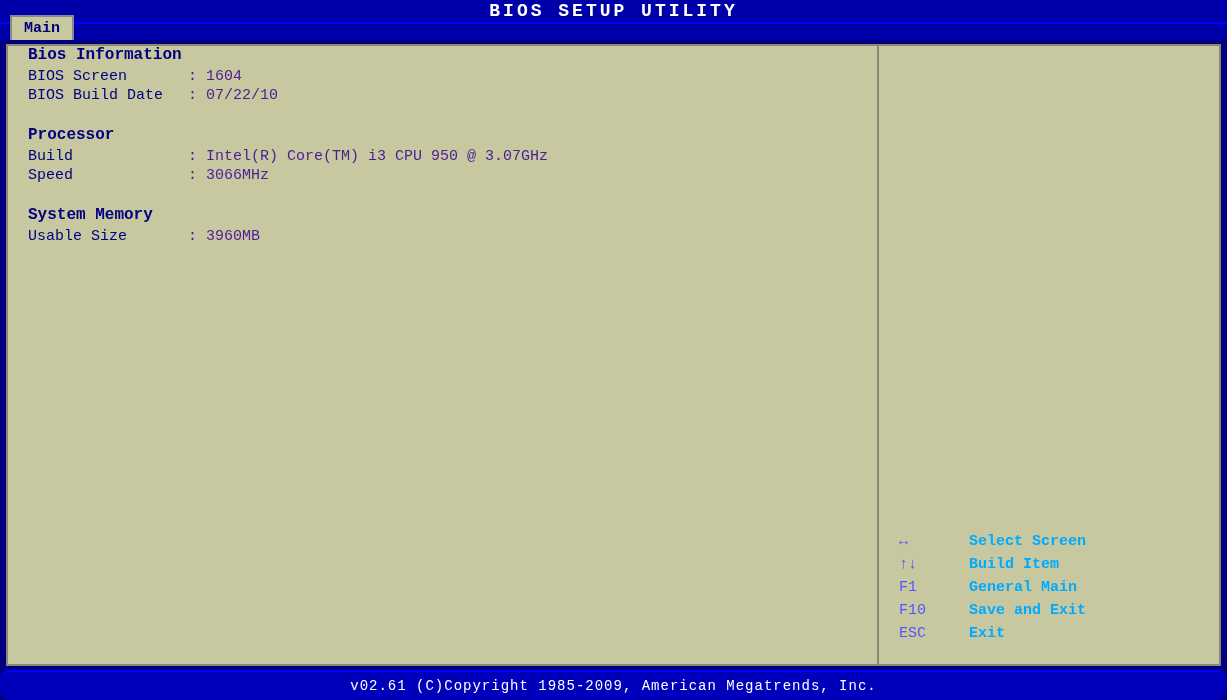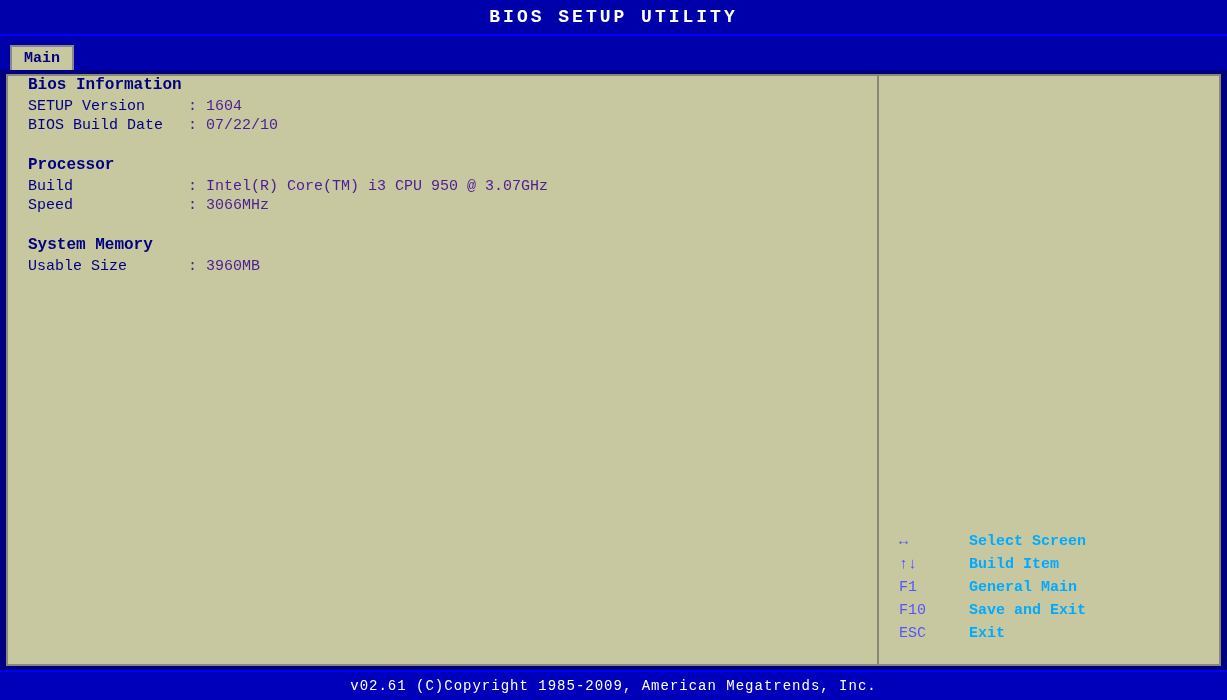--- a/index.html
+++ b/index.html
@@ -20,37 +20,37 @@
       width: 1227px;
       height: 700px;
       background: #000080;
       display: flex;
       flex-direction: column;
       position: relative;
     }
 
     .top-bar {
       background: #0000aa;
-      height: 36px;
+      height: 24px;
       display: flex;
       align-items: center;
       justify-content: center;
       border-bottom: 2px solid #0000ff;
     }
 
     .top-bar-title {
       color: #ffffff;
       font-size: 18px;
       font-weight: bold;
       letter-spacing: 3px;
     }
 
     .tab-bar {
       background: #0000aa;
-      height: 34px;
+      height: 16px;
       display: flex;
       align-items: flex-end;
       padding-left: 10px;
     }
 
     .tab {
       background: #c8c8a0;
       color: #000080;
       padding: 3px 12px;
       font-size: 15px;
@@ -139,20 +139,21 @@
       font-weight: bold;
     }
 
     .bottom-bar {
       background: #0000bb;
       height: 30px;
       display: flex;
       align-items: center;
       justify-content: center;
       border-top: 2px solid #0000ff;
+      border-radius: 10px;
     }
 
     .bottom-bar-text {
       color: #ffffff;
       font-size: 14px;
       letter-spacing: 1px;
       font-family: 'Courier New', Courier, monospace;
     }
   </style>
 </head>
@@ -167,21 +168,21 @@
   <div class="tab-bar">
     <div class="tab">Main</div>
   </div>
 
   <div class="main-content">
 
     <div class="left-panel">
 
       <div class="section-title">Bios Information</div>
       <div class="info-row">
-        <span class="info-label">SETUP Version</span>
+        <span class="info-label">BIOS Screen</span>
         <span class="info-value">: 1604</span>
       </div>
       <div class="info-row">
         <span class="info-label">BIOS Build Date</span>
         <span class="info-value">: 07/22/10</span>
       </div>
 
       <div class="section-gap"></div>
 
       <div class="section-title">Processor</div>

